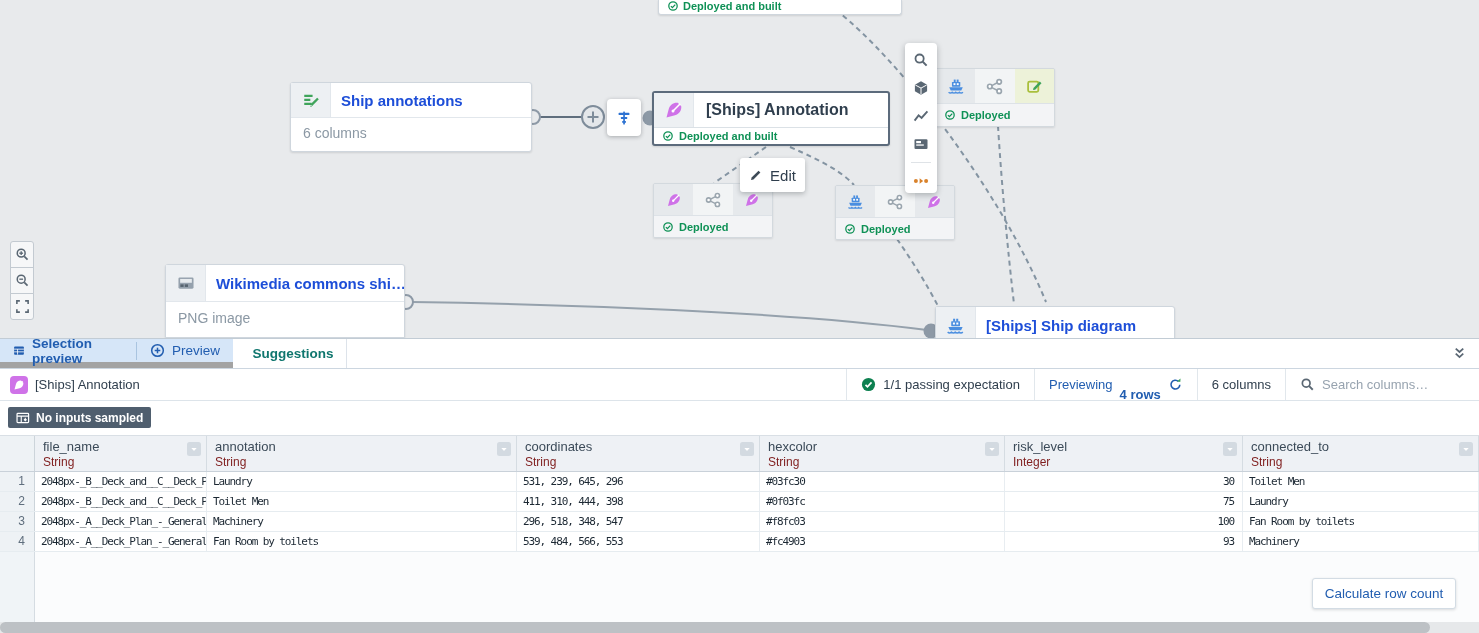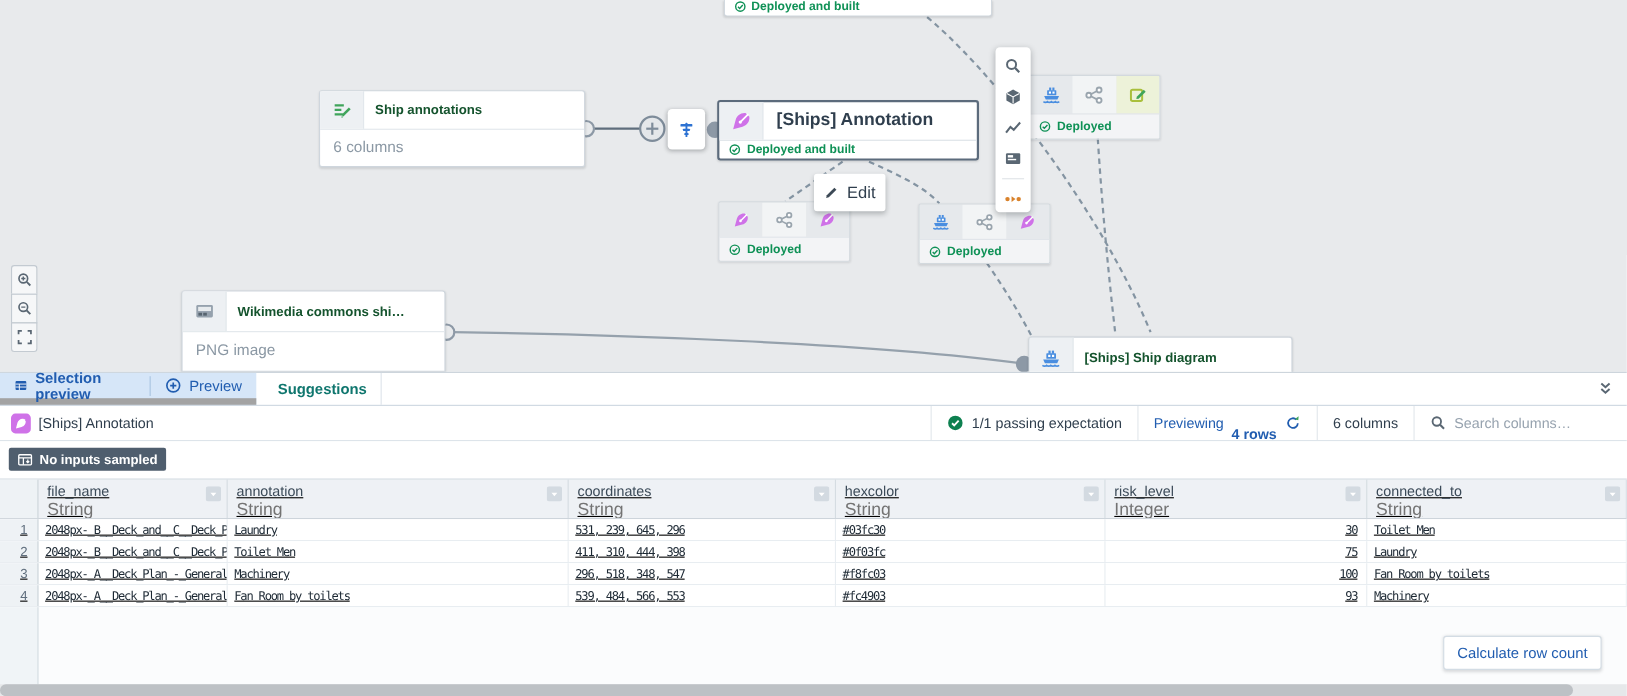--- a/index.html
+++ b/index.html
@@ -7,21 +7,21 @@
   #app { position:relative; width:1479px; height:633px; overflow:hidden; background:#fff; }
 
   
   #canvas { position:absolute; left:0; top:0; width:1479px; height:338px; background:#e8eaec; overflow:hidden; }
   #edges { position:absolute; left:0; top:0; z-index:1; }
   .node { position:absolute; background:#fff; border:1px solid #cfd6dd; border-radius:3px;
           box-shadow:0 1px 2px rgba(16,22,26,.12); z-index:2; }
   .node-header { display:flex; align-items:center; height:37px; border-bottom:1px solid #e2e7ec; }
   .icon-box { width:40px; align-self:stretch; display:flex; align-items:center; justify-content:center;
               background:#edf0f3; border-right:1px solid #e2e7ec; flex:none; }
-  .node-title { font-weight:bold; font-size:12px; color:#14532d; padding:0 10px; white-space:nowrap; overflow:hidden; }
+  .node-title { font-weight:bold; font-size:15px; color:#1d4ed8; padding:0 10px; white-space:nowrap; overflow:hidden; }
   .node-sub { font-size:14px; color:#8b98a4; padding:8px 12px; white-space:nowrap; }
   .deploy { display:flex; align-items:center; gap:5px; font-size:11px; font-weight:bold; color:#0f9156; }
 
   #node-4col { left:297px; top:0; width:243px; height:18px; border-top:none; border-radius:0 0 3px 3px;
                font-size:14px; color:#8b98a4; padding:0 0 0 12px; line-height:15px; }
   #node-topright { left:658px; top:0; width:244px; height:15px; border-top:none; border-radius:0 0 3px 3px;
                    display:flex; align-items:flex-start; padding:0 0 0 8px; overflow:hidden; }
   #node-topright .deploy { gap:4px; }
 
   #node-shipann { left:290px; top:82px; width:242px; height:70px; }
@@ -93,25 +93,25 @@
   #sr-search { width:194px; }
   #sr-search input { border:none; outline:none; font-size:13px; color:#2f3e4d; width:140px; background:transparent;
                      font-family:"Liberation Sans", sans-serif; }
   #sr-search input::placeholder { color:#97a3af; }
 
   #sample-badge { position:absolute; left:8px; top:68px; height:21px; background:#4f5e6e; border-radius:2px; color:#fff;
                   font-size:12px; font-weight:bold; display:flex; align-items:center; gap:6px; padding:0 8px; z-index:2; }
 
   
   #table { position:absolute; left:0; top:96px; width:1479px; }
-  .tgrid { display:grid; grid-template-columns:35px 172px 310px 243px 245px 238px 236px;text-decoration:underline; }
+  .tgrid { display:grid; grid-template-columns:35px 172px 310px 243px 245px 238px 236px; }
   #thead { background:#eef1f5; border-top:1px solid #d9dfe5; border-bottom:1px solid #c9d1d9; height:37px; }
   .th { position:relative; padding:3px 8px 0 8px; border-right:1px solid #d5dce2; overflow:hidden; }
   .th .cname { font-size:13px; color:#3b4a58; font-weight:500; white-space:nowrap; }
-  .th .ctype { font-size:16px; color:#737373; margin-top:1px; }
+  .th .ctype { font-size:12px; color:#7f1d1d; margin-top:1px; }
   .th .fcaret { position:absolute; right:5px; top:6px; cursor:pointer; }
   .gut { background:#eef2f5; border-right:1px solid #ccd4da; }
   .trow { height:20px; border-bottom:1px solid #e6ecf0; background:#fff; }
   .td { font-family:"DejaVu Sans Mono", monospace; font-size:11px; letter-spacing:-1.1px; line-height:19px; color:#1c2833;
         padding:0 6px; border-right:1px solid #e8edf1; white-space:nowrap; overflow:hidden; }
   .td.num { text-align:right; padding-right:8px; }
   .gut-cell { font-size:12px; color:#5f6e7d; text-align:right; padding-right:9px; line-height:19px;
               background:#eef2f5; border-right:1px solid #ccd4da; }
   #table-void { position:absolute; left:0; top:213px; width:1479px; height:71px; background:#fbfcfd; }
   #void-gutter { position:absolute; left:0; top:0; width:35px; height:71px; background:#f0f4f7; border-right:1px solid #d5dce2; }

